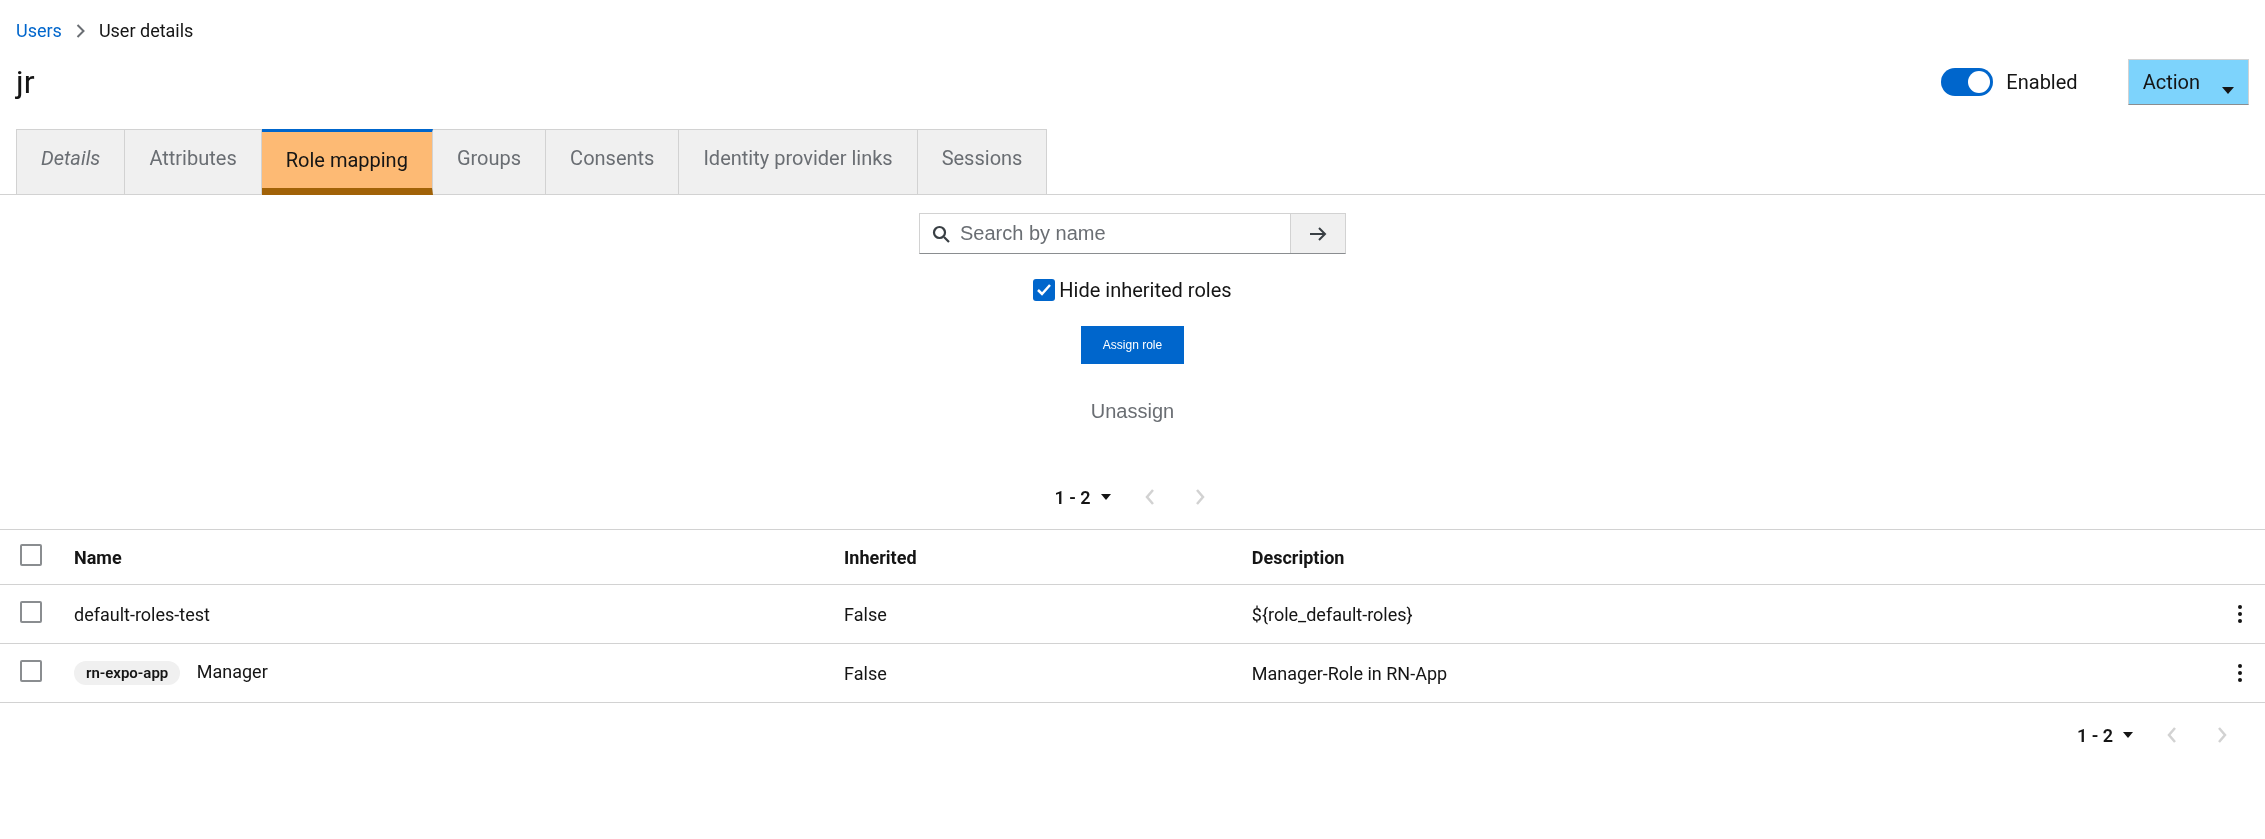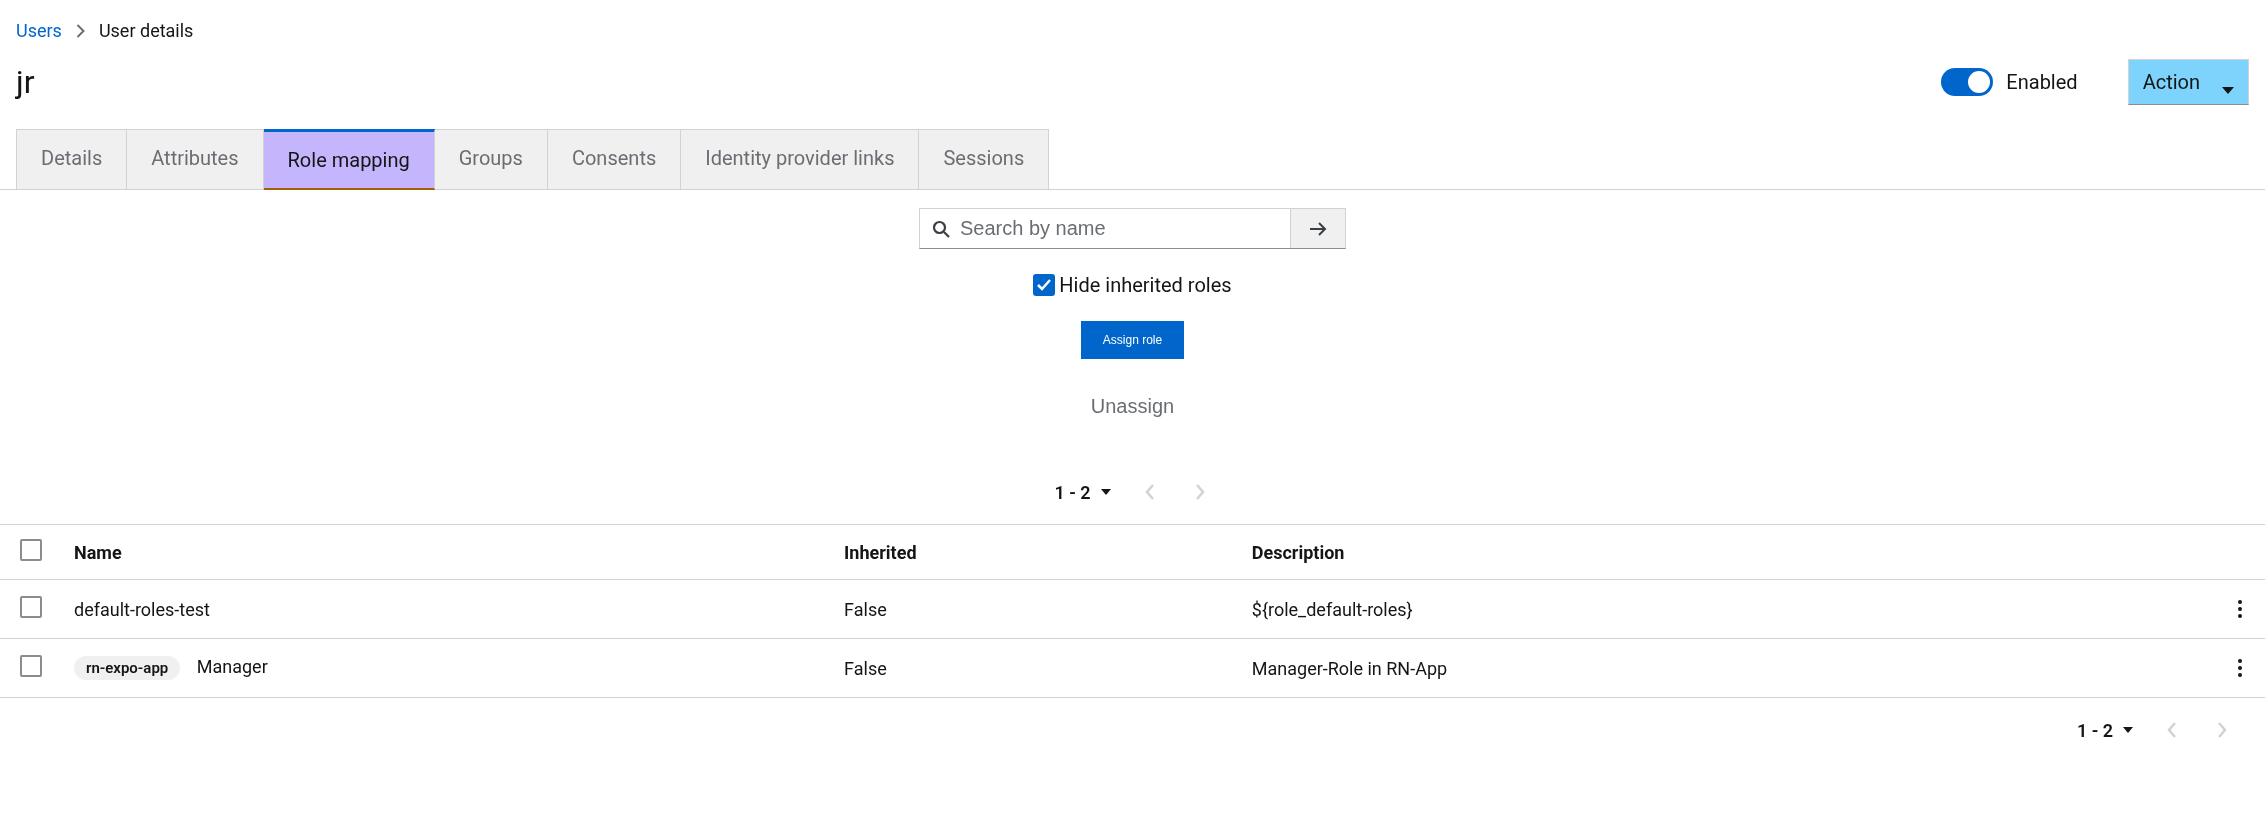--- a/index.html
+++ b/index.html
@@ -102,27 +102,28 @@
       padding: 16px 24px;
       font-size: 20px;
       color: #6a6e73;
       background: #f0f0f0;
       border-right: 1px solid #d2d2d2;
       cursor: pointer;
       border-top: 1px solid #d2d2d2;
     }
     .tab:first-child {
       border-left: 1px solid #d2d2d2;
+      font-style: italic;
     }
     .tab.active {
-      background: #c4b5fd;
+      background: #fdba74;
       color: #151515;
       border-top: 3px solid #0066cc;
       margin-bottom: -1px;
-      border-bottom: 2px solid #a16207;
+      border-bottom: 7px solid #a16207;
     }
     
     .toolbar {
       display: flex;
       align-items: center;
       padding: 18px 0;
       gap: 24px;
       flex-direction: column;
     }
     .search-wrap {

